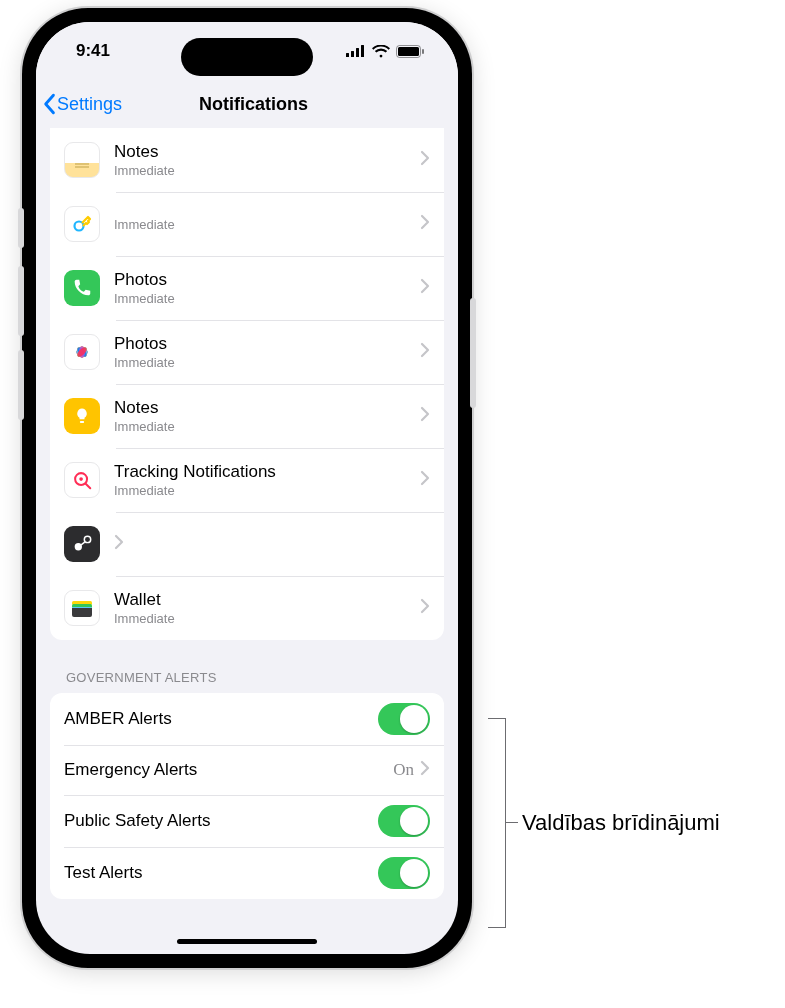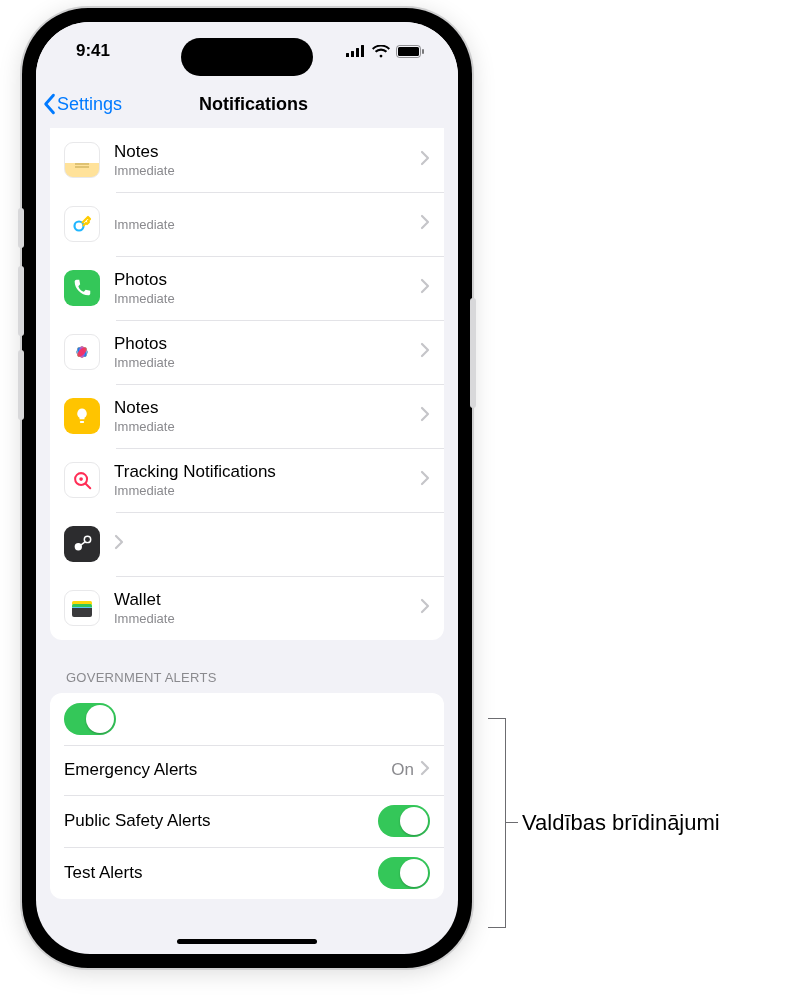--- a/index.html
+++ b/index.html
@@ -145,21 +145,21 @@
     width: 36px; height: 36px;
     border-radius: 9px;
     flex: 0 0 36px;
     margin-right: 14px;
     display: flex; align-items: center; justify-content: center;
     font-size: 18px;
   }
   .row-text { flex: 1; display: flex; flex-direction: column; justify-content: center; }
   .row-title { font-size: 17px; color: #000; line-height: 1.2; }
   .row-sub { font-size: 13px; color: #8a8a8e; margin-top: 1px; }
-  .row-value { font-size: 17px; color: #8a8a8e; margin-right: 6px; }
+  .row-value { font-size: 17px; color: #8a8a8e; margin-right: 6px; font-family: Liberation Serif, serif; }
   .chevron { color: #c5c5c9; flex: 0 0 auto; }
 
   .row.alert { min-height: 50px; padding: 10px 14px; }
   .row.alert .row-title { font-size: 17px; }
 
   
   .switch {
     width: 52px; height: 32px;
     border-radius: 16px;
     background: #34c759;
@@ -394,20 +394,23 @@
               <span class="chevron"><svg width="10" height="16" viewBox="0 0 10 16">
                   <path d="M2 2l6 6-6 6" stroke="#c5c5c9" stroke-width="2.2" fill="none" stroke-linecap="round" stroke-linejoin="round"></path>
                 </svg></span>
             </div>
           </div>
 
         <div class="group-header">Government Alerts</div>
 
         <div class="group" id="gov-group">
             <div class="row alert noicon">
+              <div class="row-text">
+                <span class="row-title">AMBER Alerts</span>
+              </div>
               <div class="switch"></div>
             </div>
             <div class="row alert noicon">
               <div class="row-text">
                 <span class="row-title">Emergency Alerts</span>
               </div>
               <span class="row-value">On</span>
               <span class="chevron"><svg width="10" height="16" viewBox="0 0 10 16">
                   <path d="M2 2l6 6-6 6" stroke="#c5c5c9" stroke-width="2.2" fill="none" stroke-linecap="round" stroke-linejoin="round"></path>
                 </svg></span>

